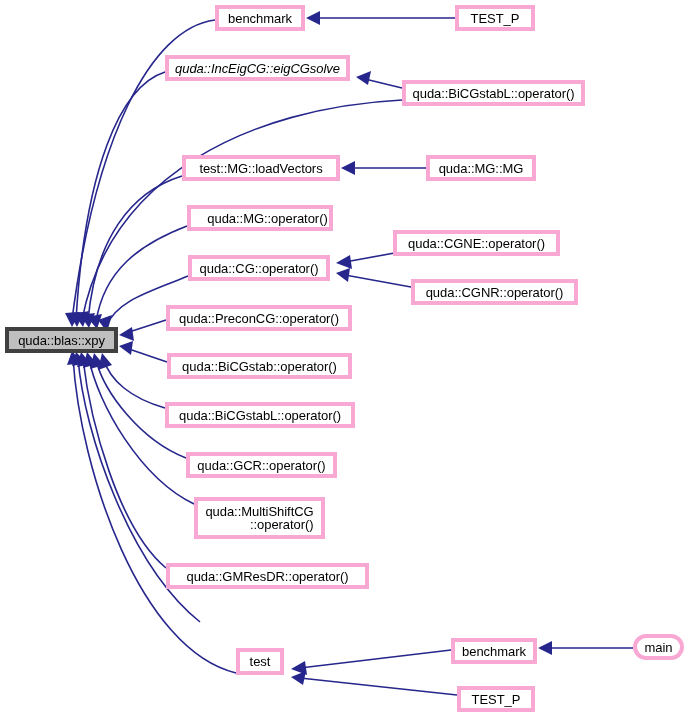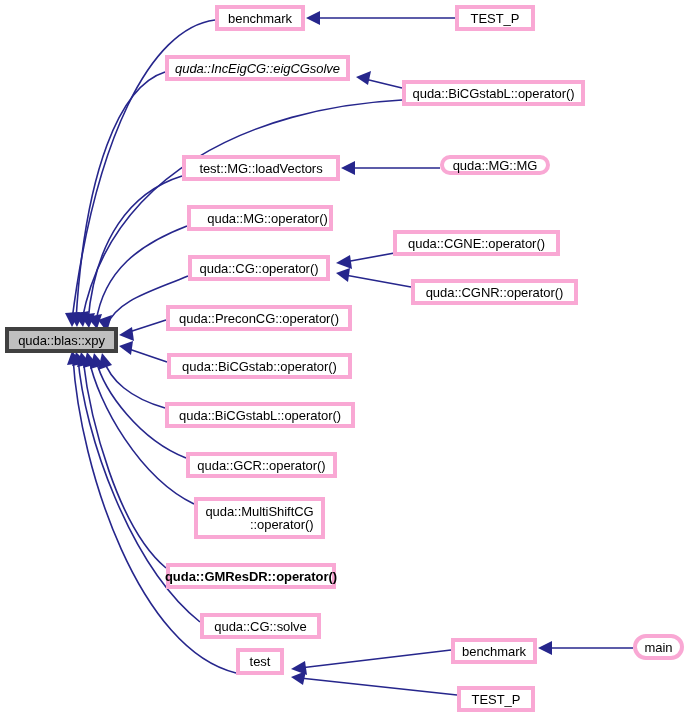--- a/index.html
+++ b/index.html
@@ -121,30 +121,29 @@
     <polygon points="538,648 552,641 552,655" fill="#26268c"></polygon>
 
   </svg>
 
 <div class="node highlight" style="left: 5px; top: 327px; width: 113px; height: 26px;">quda::blas::xpy</div>
     <div class="node" style="left: 215px; top: 5px; width: 90px; height: 26px;">benchmark</div>
     <div class="node" style="left: 455px; top: 5px; width: 80px; height: 26px;">TEST_P</div>
     <div class="node" style="left: 165px; top: 55px; width: 185px; height: 26px; font-style: italic;">quda::IncEigCG::eigCGsolve</div>
     <div class="node" style="left: 402px; top: 80px; width: 183px; height: 26px;">quda::BiCGstabL::operator()</div>
     <div class="node" style="left: 182px; top: 155px; width: 158px; height: 26px;">test::MG::loadVectors</div>
-    <div class="node" style="left: 440px; top: 155px; width: 110px; height: 20px; border-radius: 10px;">quda::MG::MG</div>
+    <div class="node" style="left: 426px; top: 155px; width: 110px; height: 26px;">quda::MG::MG</div>
     <div class="node" style="left: 187px; top: 205px; width: 146px; height: 26px; padding-left: 15px;">quda::MG::operator()</div>
     <div class="node" style="left: 188px; top: 255px; width: 142px; height: 26px;">quda::CG::operator()</div>
     <div class="node" style="left: 393px; top: 230px; width: 167px; height: 26px;">quda::CGNE::operator()</div>
     <div class="node" style="left: 411px; top: 279px; width: 167px; height: 26px;">quda::CGNR::operator()</div>
     <div class="node" style="left: 166px; top: 305px; width: 186px; height: 26px;">quda::PreconCG::operator()</div>
     <div class="node" style="left: 167px; top: 353px; width: 185px; height: 26px;">quda::BiCGstab::operator()</div>
     <div class="node" style="left: 165px; top: 402px; width: 190px; height: 26px;">quda::BiCGstabL::operator()</div>
     <div class="node" style="left: 186px; top: 452px; width: 151px; height: 26px;">quda::GCR::operator()</div>
     <div class="node" style="left: 194px; top: 497px; width: 131px; height: 42px;">quda::MultiShiftCG
 ::operator()</div>
-    <div class="node" style="left: 166px; top: 563px; width: 170px; height: 26px; font-weight: bold;">quda::GMResDR::operator()</div>
-    <div class="node" style="left: 200px; top: 613px; width: 121px; height: 26px;">quda::CG::solve</div>
+    <div class="node" style="left: 166px; top: 563px; width: 203px; height: 26px;">quda::GMResDR::operator()</div>
     <div class="node" style="left: 236px; top: 648px; width: 48px; height: 27px;">test</div>
     <div class="node" style="left: 451px; top: 638px; width: 86px; height: 26px;">benchmark</div>
     <div class="node" style="left: 633px; top: 634px; width: 51px; height: 26px; border-radius: 13px;">main</div>
     <div class="node" style="left: 457px; top: 686px; width: 78px; height: 26px;">TEST_P</div>
   </div>
 
 </body></html>

